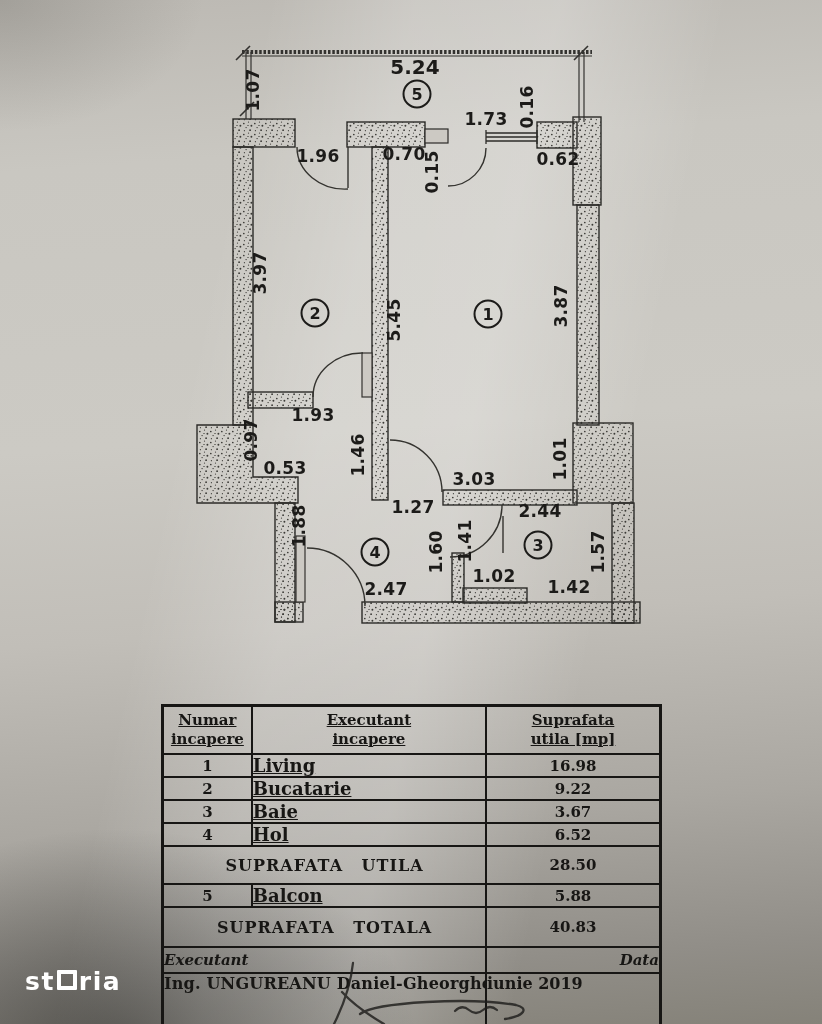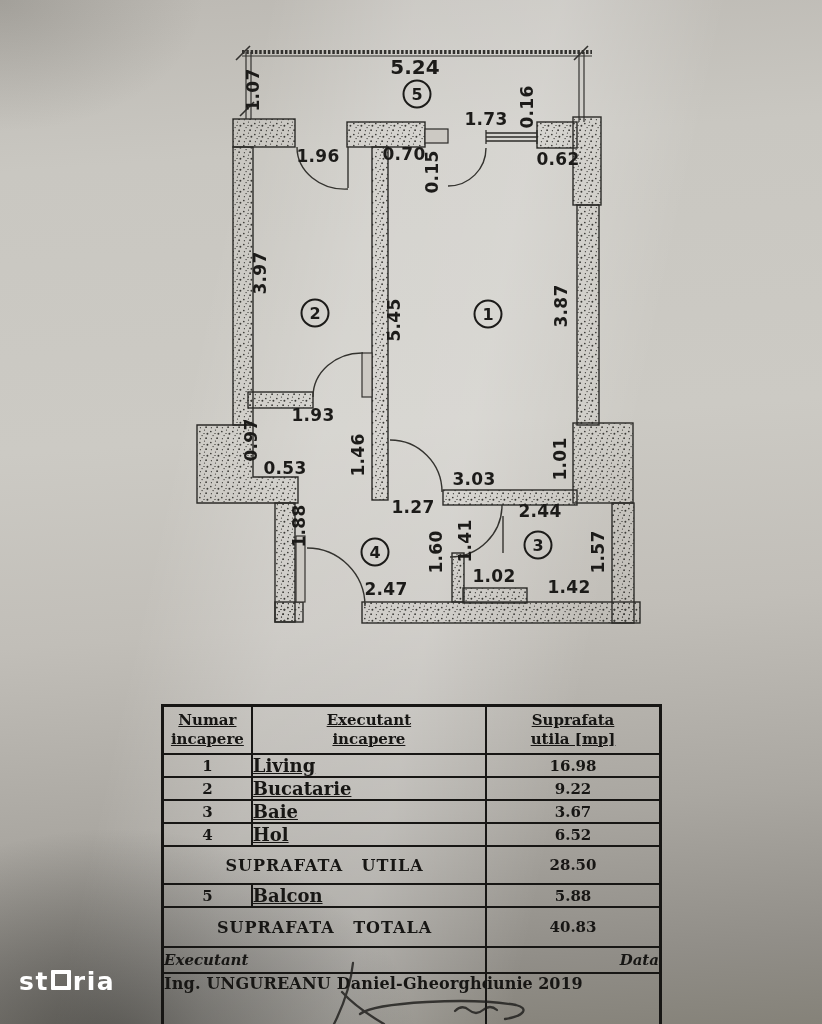--- a/index.html
+++ b/index.html
@@ -41,21 +41,21 @@
   tr.row-exec td{height:24px;font-size:15px;font-style:italic;}
   td.exec-l{text-align:left;padding-left:5px;}
   td.data-l{text-align:right;padding-left:10px;}
   tr.row-sign td{height:60px;vertical-align:top;font-size:16px;}
   td.sign-name{padding:7px 0 0 5px;letter-spacing:0.2px;}
   td.sign-date{padding:7px 0 0 48px;text-align:left;}
 
   .signature{position:absolute;left:0;top:0;z-index:3;pointer-events:none;}
 
   .storia{
-    position:absolute;left:19px;top:967px;z-index:4;
+    position:absolute;left:25px;top:967px;z-index:4;
     color:#ffffff;font:bold 25px "DejaVu Sans",sans-serif;letter-spacing:1.5px;
   }
   .storia .sq{
     display:inline-block;width:12px;height:12px;border:4px solid #fff;
     color:transparent;overflow:hidden;vertical-align:baseline;
     margin:0 2px;border-radius:1px;
     line-height:12px;
   }
 </style>
 </head>

